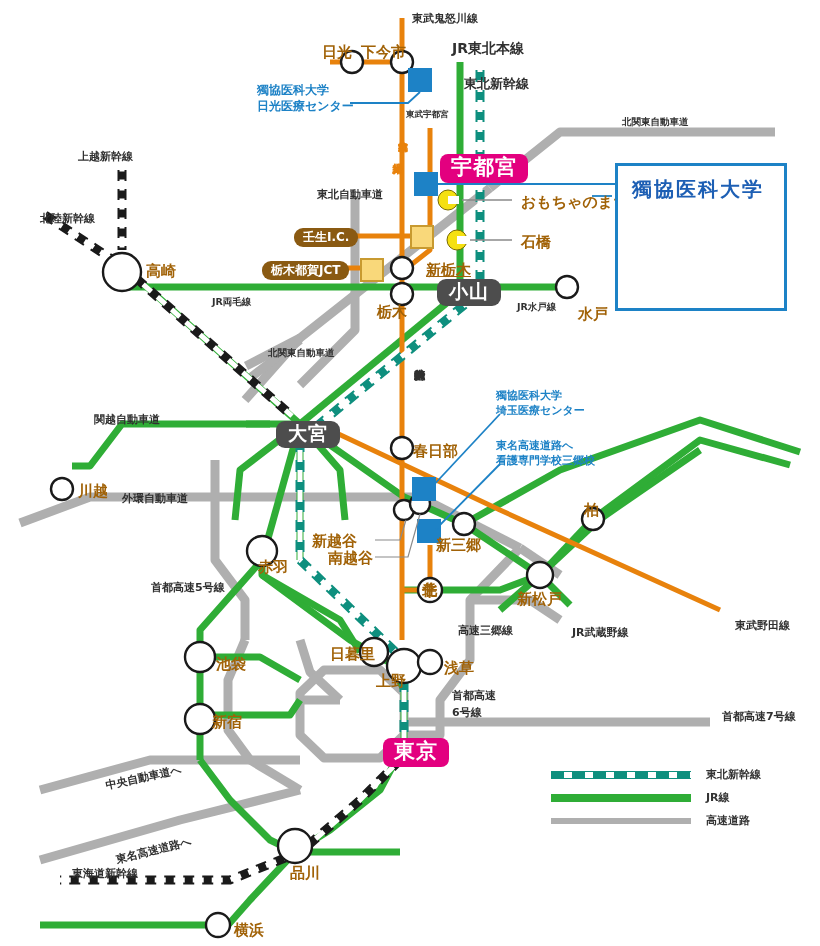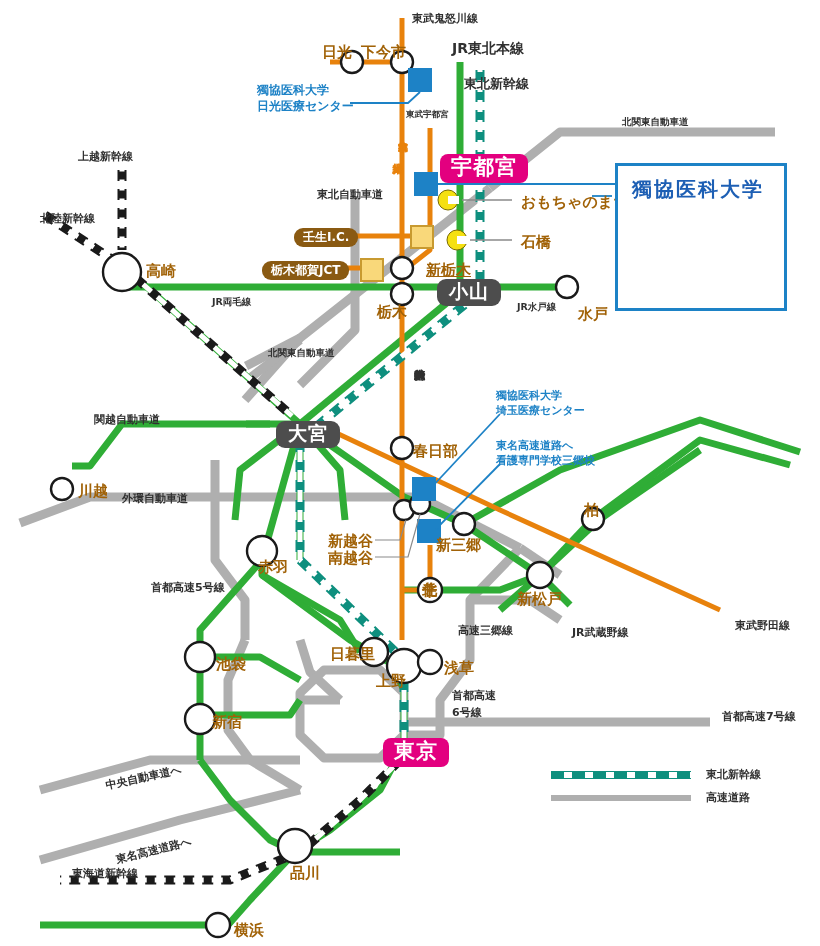--- a/index.html
+++ b/index.html
@@ -263,21 +263,21 @@
 <div class="lbl lbl-st" style="left:322px;top:43px;">日光</div>
 <div class="lbl lbl-st" style="left:361px;top:43px;">下今市</div>
 <div class="lbl lbl-st" style="left:146px;top:262px;">高崎</div>
 <div class="lbl lbl-st" style="left:426px;top:261px;text-decoration:underline;">新栃木</div>
 <div class="lbl lbl-st" style="left:377px;top:303px;">栃木</div>
 <div class="lbl lbl-st" style="left:521px;top:193px;">おもちゃのまち</div>
 <div class="lbl lbl-st" style="left:521px;top:233px;">石橋</div>
 <div class="lbl lbl-st" style="left:578px;top:305px;">水戸</div>
 <div class="lbl lbl-st" style="left:78px;top:482px;">川越</div>
 <div class="lbl lbl-st" style="left:413px;top:442px;">春日部</div>
-<div class="lbl lbl-st" style="left:328px;top:532px;font-family:Liberation Serif, serif;">新越谷</div>
+<div class="lbl lbl-st" style="left:312px;top:532px;font-family:Liberation Serif, serif;">新越谷</div>
 <div class="lbl lbl-st" style="left:328px;top:549px;">南越谷</div>
 <div class="lbl lbl-st" style="left:436px;top:536px;">新三郷</div>
 <div class="lbl lbl-st" style="left:584px;top:501px;">柏</div>
 <div class="lbl lbl-st" style="left:517px;top:590px;">新松戸</div>
 <div class="lbl lbl-st" style="left:258px;top:558px;">赤羽</div>
 <div class="lbl lbl-st vert" style="left:420px;top:570px;">北千住</div>
 <div class="lbl lbl-st" style="left:216px;top:655px;">池袋</div>
 <div class="lbl lbl-st" style="left:330px;top:645px;">日暮里</div>
 <div class="lbl lbl-st" style="left:376px;top:672px;">上野</div>
 <div class="lbl lbl-st" style="left:444px;top:659px;">浅草</div>
@@ -329,18 +329,22 @@
 <div class="infobox">
   <div class="ttl">獨協医科大学</div>
 </div>
 
 <div class="legend">
   <div class="row">
     <div class="sw sw-teal"></div>
     <div class="tx">東北新幹線</div>
   </div>
   <div class="row">
+    <div class="sw sw-green"></div>
+    <div class="tx">JR線</div>
+  </div>
+  <div class="row">
     <div class="sw sw-gray"></div>
     <div class="tx">高速道路</div>
   </div>
 </div>
 
 </div>
 
 </body></html>

